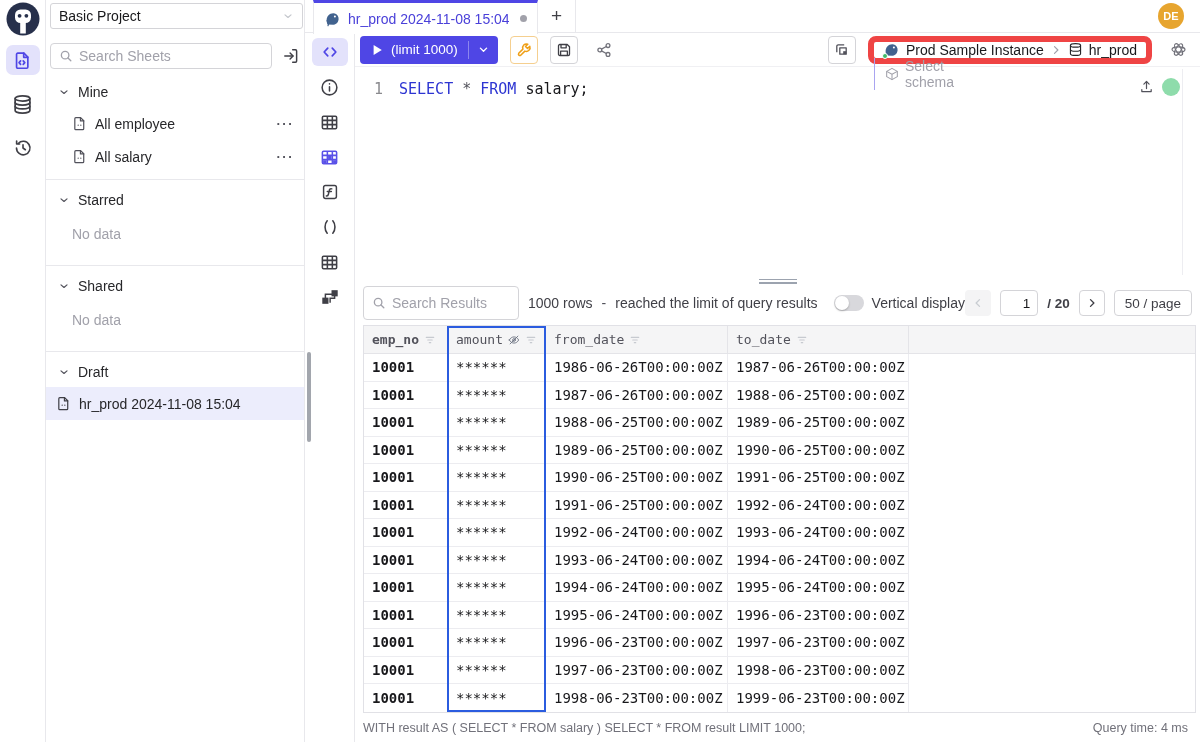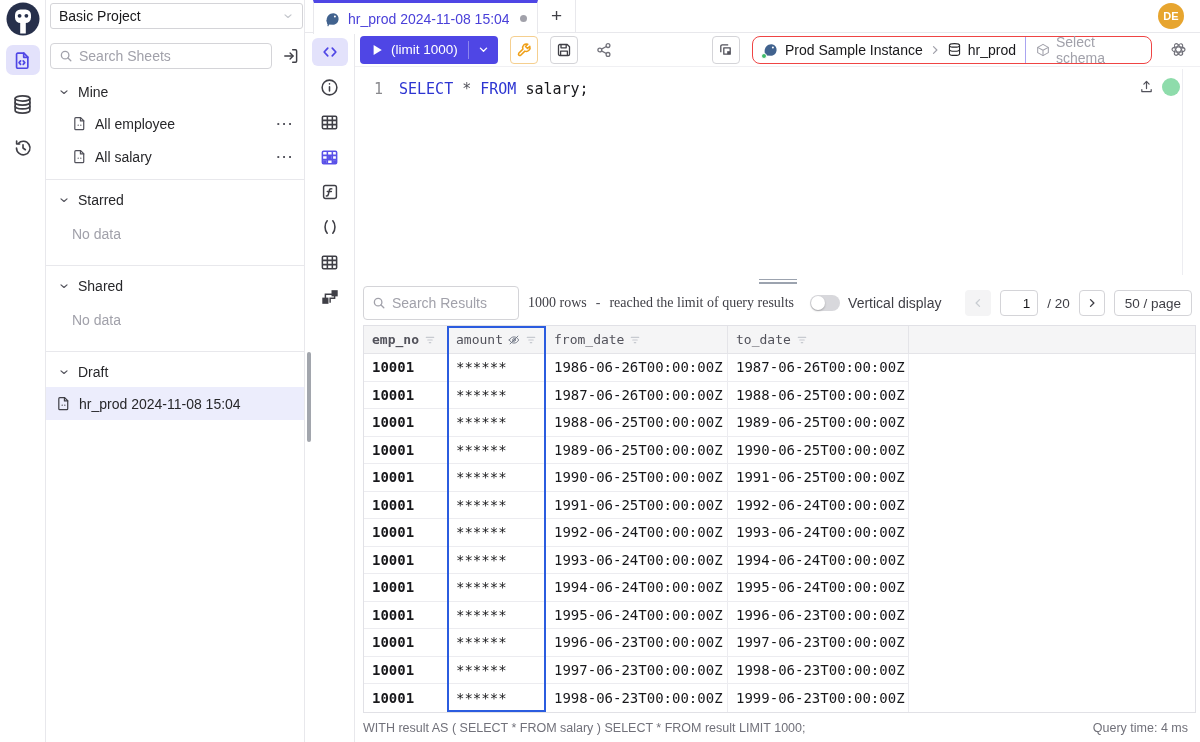--- a/index.html
+++ b/index.html
@@ -52,21 +52,21 @@
   
   .toolbar { height:34px; flex:0 0 34px; display:flex; align-items:center; gap:12px; padding:0 8px 0 5px; border-bottom:1px solid #f0f0f3; }
   .run-btn { height:28px; background:#4f46e5; color:#fff; border-radius:4px; display:flex; align-items:stretch; font-size:13.5px; cursor:pointer; }
   .run-main { display:flex; align-items:center; gap:8px; padding:0 10px 0 12px; }
   .run-divider { width:1px; background:rgba(255,255,255,.35); margin:5px 0; }
   .run-caret { display:flex; align-items:center; padding:0 9px; }
   .tb-btn { height:28px; min-width:28px; border-radius:4px; display:flex; align-items:center; justify-content:center; cursor:pointer; background:#fff; }
   .tb-btn.wrench { border:1px solid #f5cf8f; }
   .tb-btn.save { border:1px solid #d4d4d8; }
   .spacer { flex:1; }
-  .conn-group { height:28px; border:1px solid #ef4444; border-radius:8px; display:flex; align-items:stretch; background:#fff; }
+  .conn-group { height:28px; border:6px solid #ef4444; border-radius:8px; display:flex; align-items:stretch; background:#fff;flex-direction:column; }
   .conn-left { display:flex; align-items:center; gap:6px; padding:0 9px; cursor:pointer; color:#18181b; }
   .conn-left .bc-chev { color:#a1a1aa; }
   .conn-right { border-left:1px solid #a9a4f0; display:flex; align-items:center; gap:6px; padding:0 10px; width:126px; color:#a1a1aa; cursor:pointer; }
   .pg-elephant { position:relative; width:17px; height:16px; }
   .status-dot { position:absolute; left:-1px; bottom:-1px; width:6px; height:6px; border-radius:50%; background:#3fba6a; border:1px solid #fff; }
 
   
   .editor { height:210px; flex:0 0 210px; position:relative; font-family:"DejaVu Sans Mono",monospace; font-size:15px; }
   .code-line { display:flex; padding-top:13px; }
   .gutter { width:44px; flex:0 0 44px; text-align:right; padding-right:16px; color:#8a8a8e; }
@@ -80,31 +80,31 @@
   
   .handle { height:8px; flex:0 0 8px; display:flex; flex-direction:column; align-items:center; justify-content:center; gap:2px; cursor:row-resize; }
   .handle i { display:block; width:38px; height:1.5px; background:#9ca3af; }
 
   
   .results { flex:1; display:flex; flex-direction:column; min-height:0; }
   .res-controls { height:36px; flex:0 0 36px; display:flex; align-items:center; padding:0 8px; }
   .res-search { width:156px; height:26px; border:1px solid #d4d4d8; border-radius:4px; display:flex; align-items:center; gap:6px; padding:16px 8px; color:#a1a1aa; flex:0 0 156px; }
   .res-search input { border:none; outline:none; flex:1; min-width:0; font-size:14px; font-family:inherit; color:#27272a; }
   .res-search input::placeholder { color:#a1a1aa; }
-  .res-info { display:flex; align-items:center; color:#3f3f46;font-family:Liberation Serif, serif; }
+  .res-info { display:flex; align-items:center; color:#3f3f46; }
   .res-info .rows-count { margin-left:9px; }
   .res-info .dash { margin:0 9px; color:#52525b; }
   .toggle { width:30px; height:16px; border-radius:9px; background:#d8d8dc; position:relative; margin:0 8px 0 16px; cursor:pointer; flex:0 0 30px; }
   .toggle-knob { position:absolute; left:1px; top:1px; width:14px; height:14px; border-radius:50%; background:#fff; box-shadow:0 1px 2px rgba(0,0,0,.25); }
   .pager { margin-left:auto; display:flex; align-items:center; gap:9px; }
   .pg-btn { width:26px; height:26px; border-radius:4px; display:flex; align-items:center; justify-content:center; cursor:pointer; }
   .pg-prev { background:#f4f4f5; color:#c9cdd2; }
   .pg-next { background:#fff; border:1px solid #d4d4d8; color:#3f3f46; }
   .pg-input { width:38px; height:26px; border:1px solid #d4d4d8; border-radius:4px; text-align:right; padding:0 7px; font-size:13.5px; font-family:inherit; color:#18181b; outline:none; }
-  .pg-total { font-size:13.5px; color:#3f3f46; white-space:nowrap; }
+  .pg-total { font-size:13.5px; color:#3f3f46; white-space:nowrap;font-weight:bold; }
   .pg-size { height:26px; border:1px solid #d4d4d8; border-radius:4px; display:flex; align-items:center; padding:0 10px; font-size:13.5px; color:#3f3f46; cursor:pointer; white-space:nowrap; }
 
   
   .table-wrap { margin:4px 8px 0; width:833px; border:1px solid #e1e1e6; position:relative; font-family:"DejaVu Sans Mono",monospace; background:#fff; }
   .th-row { display:flex; height:28px; background:#f5f5f6; border-bottom:1px solid #e4e4e8; color:#52525b; font-size:13px; }
   .th { display:flex; align-items:center; gap:5px; padding:0 8px; border-right:1px solid #e4e4e8; cursor:pointer; }
   .tr { display:flex; height:27.5px; font-size:14px; color:#18181b; }
   .td { display:flex; align-items:center; padding:0 8px; border-right:1px solid #ececf0; border-bottom:1px solid #ececf0; overflow:hidden; white-space:nowrap; }
   .tr:last-child .td { border-bottom:none; }
   .w-emp { width:84px; flex:0 0 84px;font-weight:bold; }

